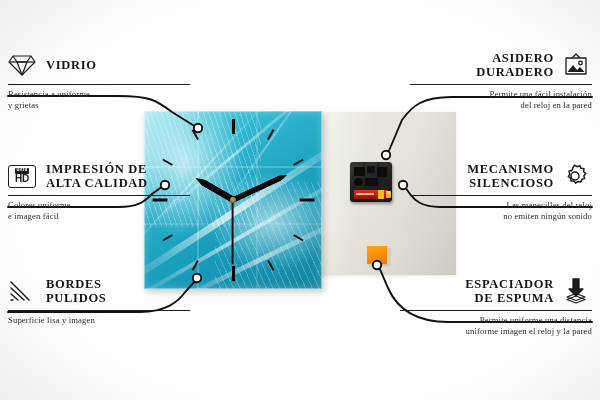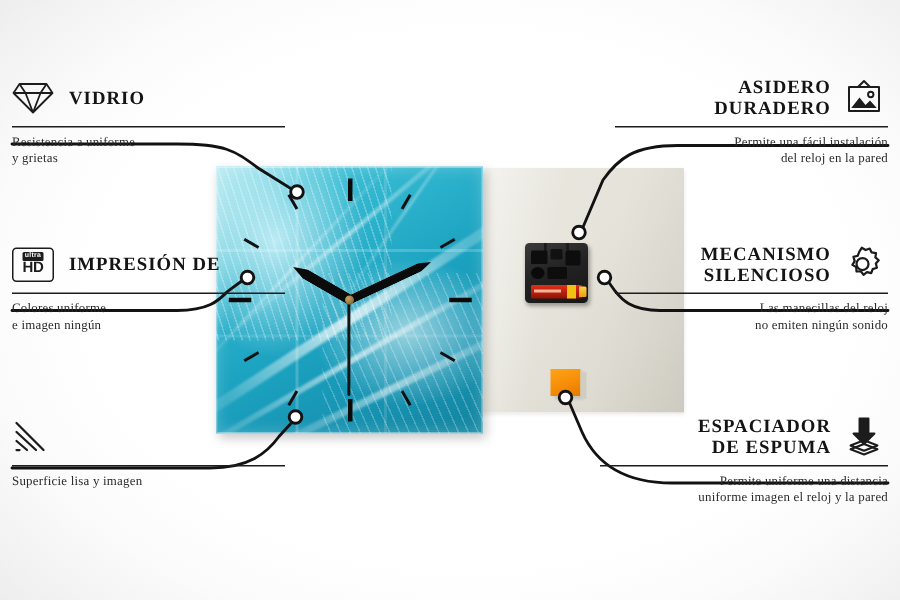--- a/index.html
+++ b/index.html
@@ -386,39 +386,44 @@
   <div class="feature left" style="left:8px; top:161px; width:182px;">
     <div class="f-head">
       <span class="f-icon">
         <span class="hd-box">
           <span class="hd-small">ultra</span>
           <span class="hd-big">HD</span>
         </span>
       </span>
       <span class="f-title">
         <span>IMPRESIÓN DE</span><br>
+        <span>ALTA CALIDAD</span>
       </span>
     </div>
     <div class="f-rule"></div>
     <div class="f-desc">
       <span>Colores uniforme</span><br>
-      <span>e imagen ningún</span>
+      <span>e imagen fácil</span>
     </div>
   </div>
 
   <div class="feature left" style="left:8px; top:276px; width:182px;">
     <div class="f-head">
       <span class="f-icon">
         <svg width="28" height="24" viewBox="0 0 28 24" fill="none" stroke="#1c1c1c" stroke-width="1.5" stroke-linecap="round">
           <path d="M3 3 L21 21"></path>
             <path d="M3 9 L16 21"></path>
             <path d="M3 15 L10 21"></path>
             <path d="M3 21 L5 21"></path>
         </svg>
       </span>
+      <span class="f-title">
+        <span>BORDES</span><br>
+        <span>PULIDOS</span>
+      </span>
     </div>
     <div class="f-rule"></div>
     <div class="f-desc">
       <span>Superficie lisa y imagen</span>
     </div>
   </div>
 
   <div class="feature right" style="left:410px; top:161px; width:182px;">
     <div class="f-head">
       <span class="f-icon">

